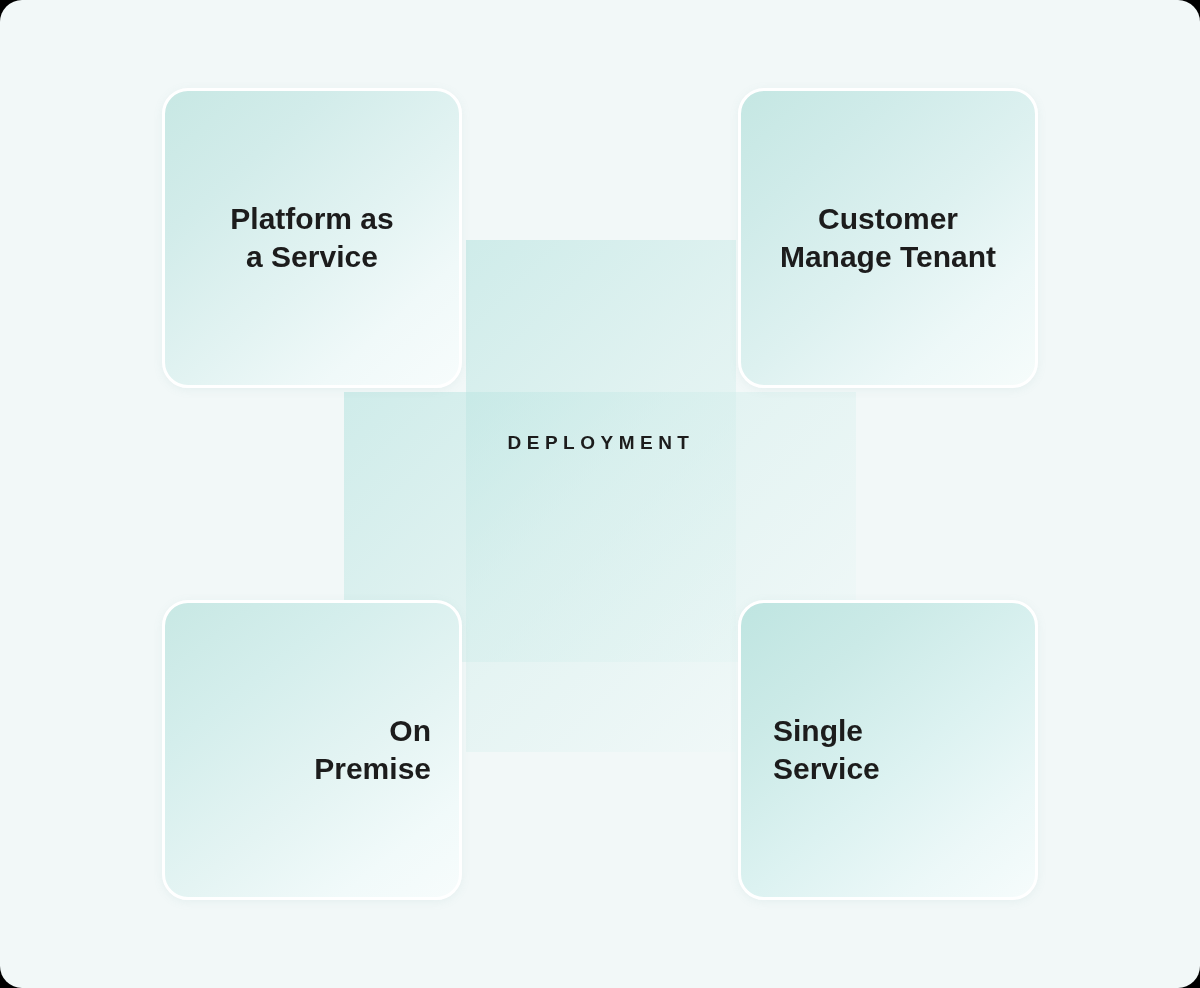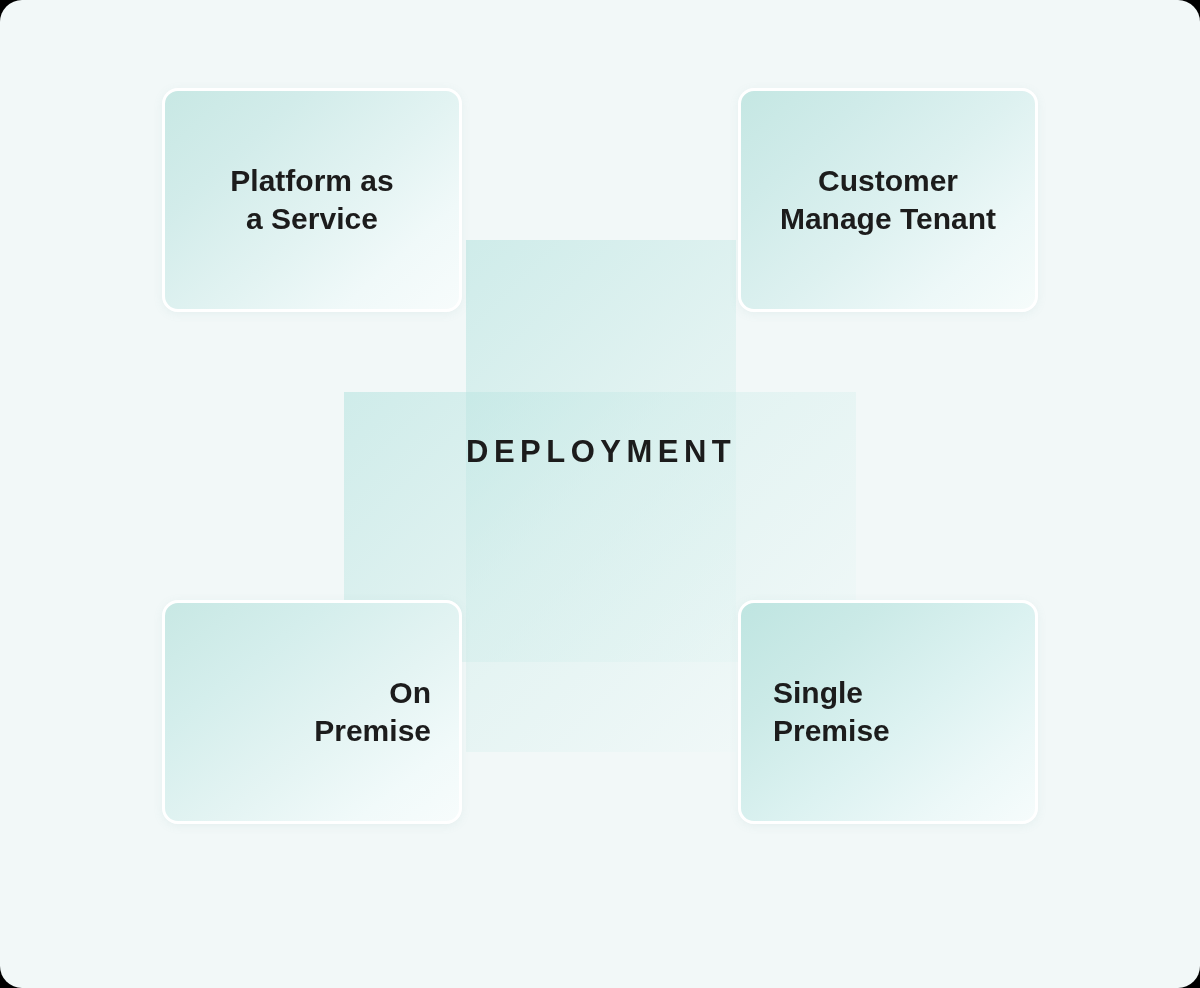--- a/index.html
+++ b/index.html
@@ -49,34 +49,34 @@
     width: 512px;
     height: 270px;
   }
 
   .center-label {
     position: absolute;
     left: 466px;
     top: 430px;
     width: 270px;
     text-align: center;
-    font-size: 31px;
+    font-size: 19px;
     font-weight: 700;
     letter-spacing: 5.5px;
     line-height: 1.42;
     color: #1c1c1c;
     text-transform: uppercase;
   }
 
   
   .card {
     position: absolute;
     width: 300px;
-    height: 224px;
-    border-radius: 16px;
+    height: 300px;
+    border-radius: 26px;
     border: 3px solid #ffffff;
     box-sizing: border-box;
     display: flex;
     align-items: center;
     justify-content: center;
     box-shadow: 0 2px 10px rgba(120,170,170,0.10);
   }
   .card-label {
     font-size: 30px;
     font-weight: 700;
@@ -168,16 +168,16 @@
 Premise</div>
   </div>
 
   <div class="card card-tr">
     <div class="card-label">Customer
 Manage Tenant</div>
   </div>
 
   <div class="card card-br">
     <div class="card-label">Single
-Premise</div>
+Service</div>
   </div>
 
 </div>
 
 </body></html>

